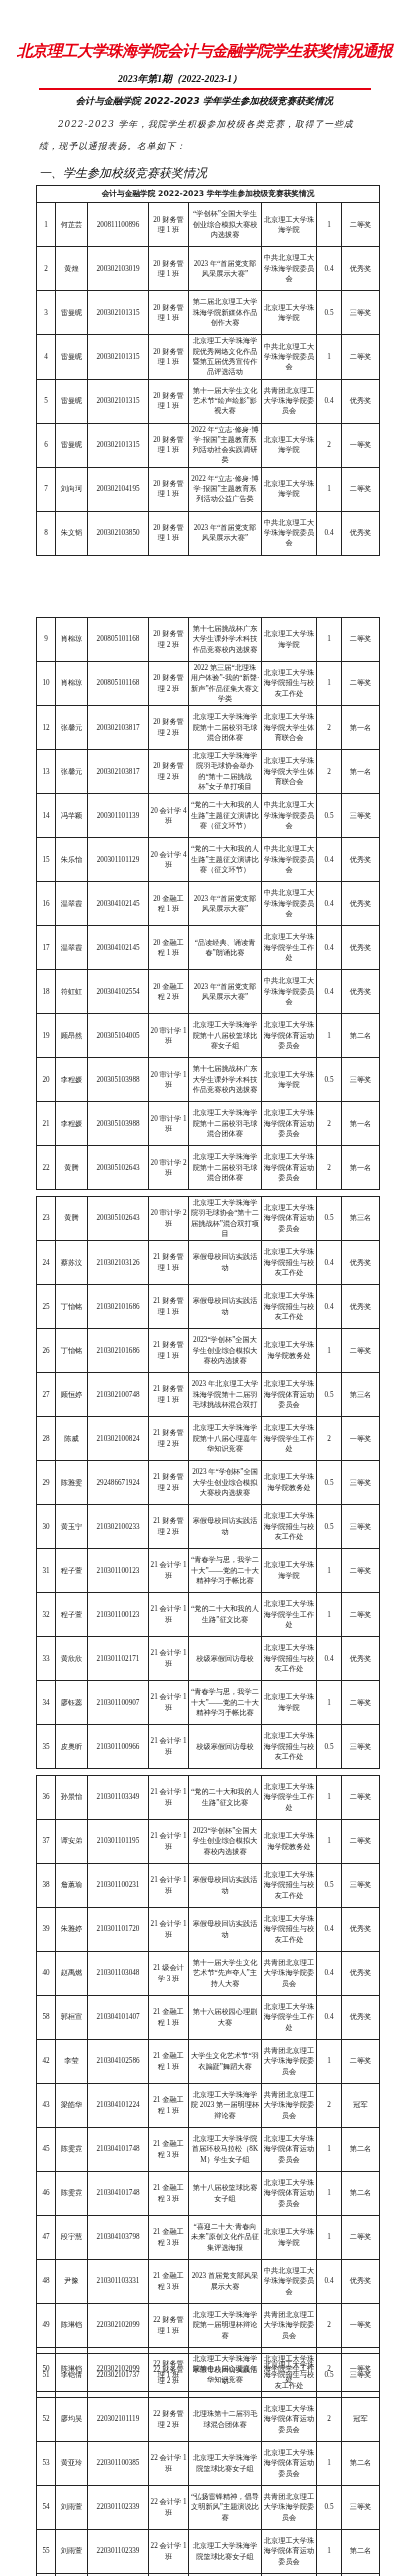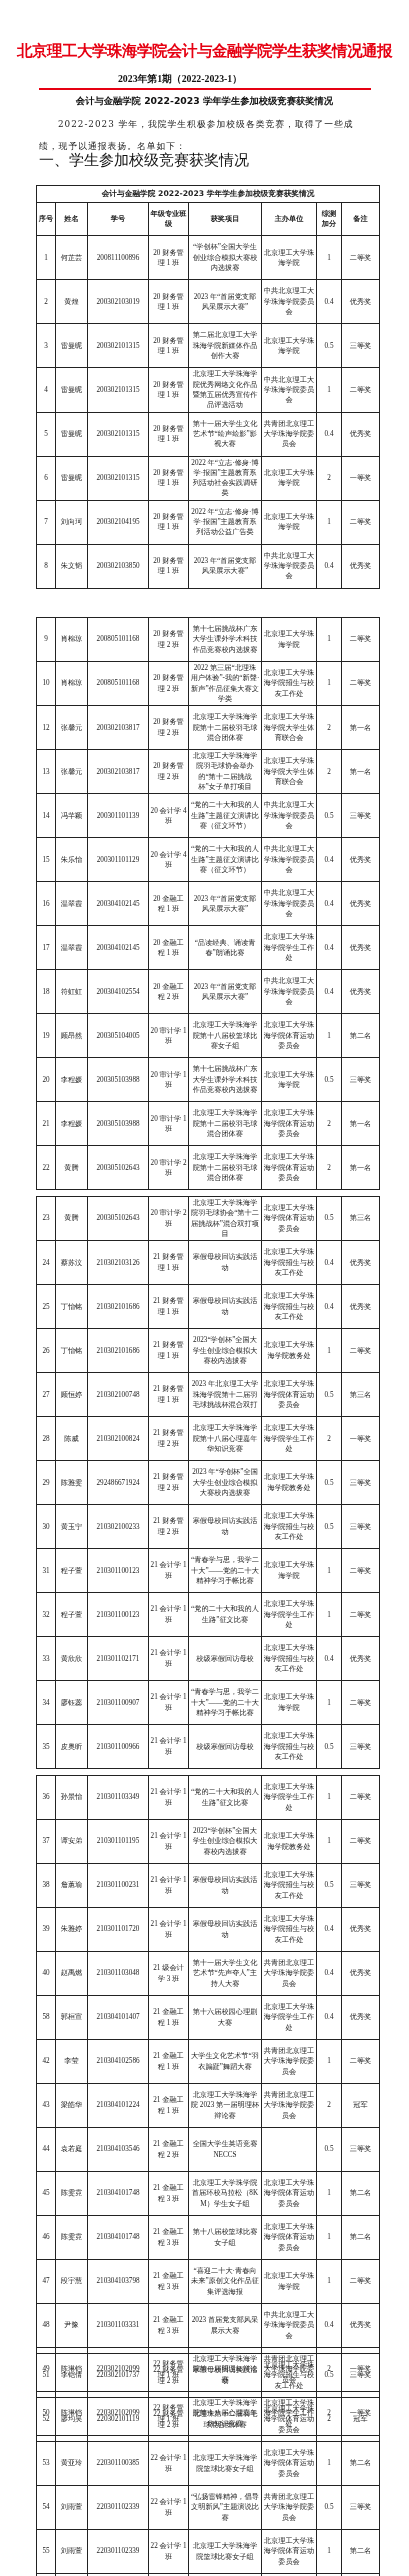--- a/index.html
+++ b/index.html
@@ -1,29 +1,29 @@
 <!DOCTYPE html>
 <html style="font-size:8.2px"><head>
 <meta charset="utf-8">
 <style>
   html, body { margin: 0; padding: 0; background: #ffffff; }
   body { width: 409px; height: 2893px; position: relative; overflow: hidden;
          font-family: "DejaVu Serif", "Liberation Serif", serif; color: #111; }
-  .abs { position: absolute; }
+  .abs { position: absolute; font-style: italic; }
   .title { left: 0; width: 409px; top: 41px; text-align: center; color: #e60012;
            font-family: "DejaVu Sans", "Liberation Sans", sans-serif; font-weight: bold;
            font-size: 15.5px; letter-spacing: -0.5px; line-height: 20.6px; }
   .issue { left: 0; width: 360px; top: 72px; text-align: center; font-weight: bold;
            font-size: 9.8px; line-height: 14.4px; font-family: "Liberation Serif", serif; }
   .redline { left: 39px; width: 332px; top: 88px; height: 1.5px; background: #e60012; }
   .heading2 { left: 0; width: 409px; top: 94px; text-align: center; font-weight: bold;
               font-family: "DejaVu Sans", "Liberation Sans", sans-serif; font-size: 9.3px; line-height: 14.4px; }
   .intro { left: 39px; width: 333px; top: 114px; font-size: 8.8px; line-height: 21.6px;
            text-indent: 19px; letter-spacing: 1px; color: #222; }
-  .section { left: 39px; top: 153px; font-size: 15px; line-height: 15.5px;
+  .section { left: 39px; top: 166px; font-size: 12px; line-height: 15.5px;
              font-family: "DejaVu Sans", "Liberation Sans", sans-serif; color: #111; }
   table.award { position: absolute; left: 36px; width: 343px; border-collapse: collapse;
                 table-layout: fixed; font-size: 7.2px; font-family: "Liberation Serif", "DejaVu Serif", serif; }
   table.award td, table.award th { border: 0.5px solid #222; text-align: center; vertical-align: middle;
                                    padding: 1px 1.5px; line-height: 10.3px; color: #222; word-break: break-all; }
   table.award th { font-family: "DejaVu Sans", "Liberation Sans", sans-serif; font-weight: bold; font-size: 7.2px; }
   table.award .cap { font-size: 7.7px; height: 14.4px; }
   table.award .hdr th { height: 30px; }
   table.award tbody td { height: 41px; }
   table.award { border: 1px solid #111; }
@@ -46,30 +46,20 @@
       <col style="width:40px">
       <col style="width:73px">
       <col style="width:55px">
       <col style="width:25px">
       <col style="width:38px">
     </colgroup>
   <thead>
     <tr>
         <th colspan="8" class="cap">会计与金融学院 2022-2023 学年学生参加校级竞赛获奖情况</th>
       </tr>
-    <tr class="hdr">
-      <th>序号</th>
-      <th>姓名</th>
-      <th>学号</th>
-      <th>年级专业班级</th>
-      <th>获奖项目</th>
-      <th>主办单位</th>
-      <th>综测加分</th>
-      <th>备注</th>
-    </tr>
   </thead>
   <tbody>
       <tr>
         <td>1</td>
         <td>何芷芸</td>
         <td>200811100896</td>
         <td>20 财务管理 1 班</td>
         <td>“学创杯”全国大学生创业综合模拟大赛校内选拔赛</td>
         <td>北京理工大学珠海学院</td>
         <td>1</td>
@@ -524,30 +514,20 @@
         <td>43</td>
         <td>梁皓华</td>
         <td>210304101224</td>
         <td>21 金融工程 1 班</td>
         <td>北京理工大学珠海学院 2023 第一届明理杯辩论赛</td>
         <td>共青团北京理工大学珠海学院委员会</td>
         <td>2</td>
         <td>冠军</td>
       </tr>
       <tr>
-        <td>44</td>
-        <td>袁若庭</td>
-        <td>210304103546</td>
-        <td>21 金融工程 2 班</td>
-        <td>全国大学生英语竞赛 NECCS</td>
-        <td></td>
-        <td>0.5</td>
-        <td>三等奖</td>
-      </tr>
-      <tr>
         <td>45</td>
         <td>陈雯霓</td>
         <td>210304101748</td>
         <td>21 金融工程 3 班</td>
         <td>北京理工大学珠学院首届环校马拉松（8KM）学生女子组</td>
         <td>北京理工大学珠海学院体育运动委员会</td>
         <td>1</td>
         <td>第二名</td>
       </tr>
       <tr>

